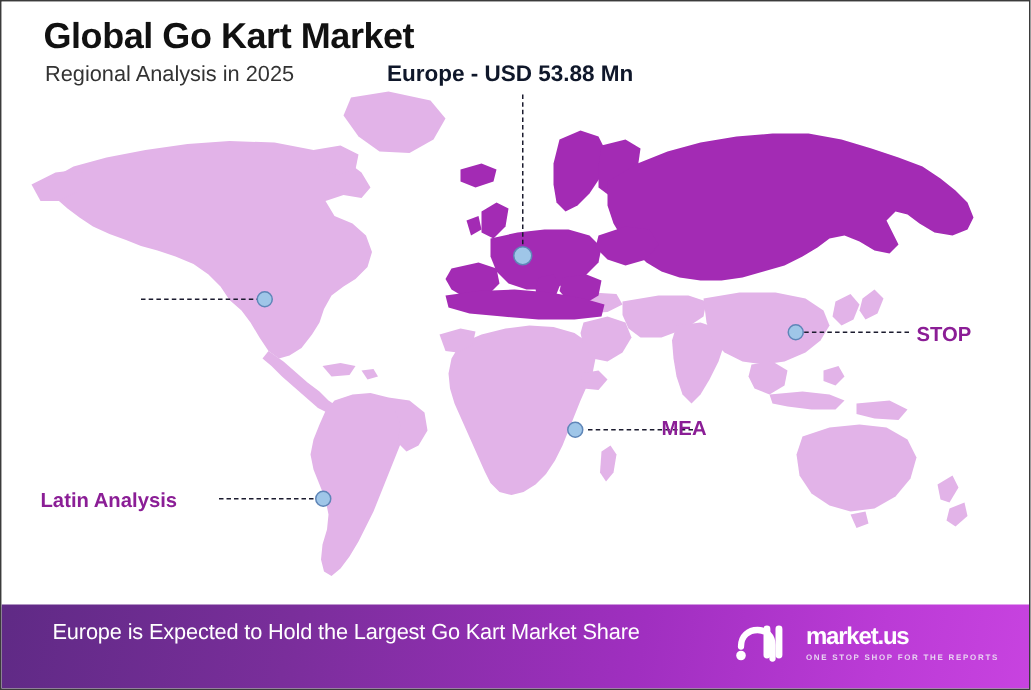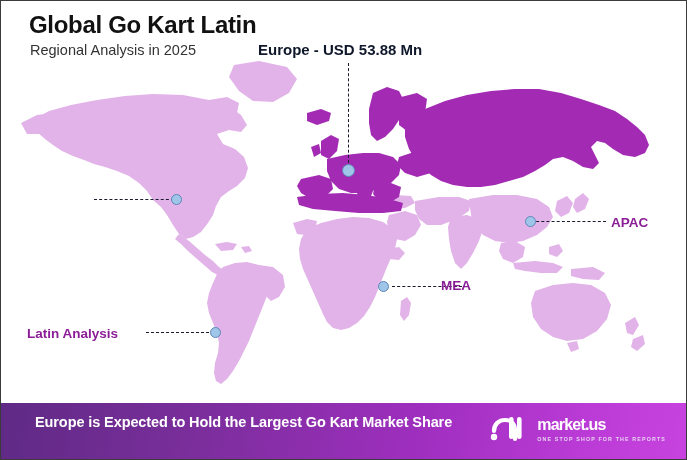--- a/index.html
+++ b/index.html
@@ -80,21 +80,21 @@
   #dot-europe{left:341px;top:163px;width:13px;height:13px;}
 
   
   #footer{
     position:absolute;left:0;bottom:0;width:687px;height:56px;
     background:linear-gradient(100deg,#5F2A85 0%,#7A2E9B 28%,#A02FC0 62%,#BB3BD6 85%,#C843E0 100%);
     z-index:40;
   }
   #footer-text{
     position:absolute;left:34px;top:9px;width:420px;
-    font-size:14.5px;font-weight:bold;color:#ffffff;
+    font-size:14.5px;font-weight:normal;color:#ffffff;
     line-height:1.38;letter-spacing:-0.1px;
   }
   #logo-block{
     position:absolute;right:22px;top:10px;
     display:flex;align-items:center;gap:8px;
   }
   #logo-mark{width:40px;height:32px;}
   #logo-text-group{display:flex;flex-direction:column;align-items:flex-start;}
   #logo-wordmark{
     font-size:16px;font-weight:bold;color:#ffffff;
@@ -217,42 +217,42 @@
                  L592,168 L582,166 L572,160 L562,156 L552,158 L544,164 L534,170 L522,176
                  L508,180 L494,184 L480,186 L466,186 L452,184 L440,180 L430,174 L422,166
                  L414,158 L408,148 L404,136 Z"></path>
 
         <path d="M398,156 L416,150 L432,152 L438,162 L430,172 L416,176 L404,172 L396,164 Z"></path>
       </g>
     </svg>
   </div>
 
   <div id="header">
-    <div id="page-title">Global Go Kart Latin</div>
+    <div id="page-title">Global Go Kart Market</div>
     <div id="subtitle">Regional Analysis in 2025</div>
     <div id="europe-value">Europe - USD 53.88 Mn</div>
   </div>
 
   <div id="line-europe"></div>
   <div class="marker-dot" id="dot-europe"></div>
 
   <div class="leader-line" id="line-north-america"></div>
   <div class="marker-dot" id="dot-north-america"></div>
 
   <div class="leader-line" id="line-latin-america"></div>
   <div class="marker-dot" id="dot-latin-america"></div>
   <div class="callout-label" id="label-latin-america">Latin Analysis</div>
 
   <div class="leader-line" id="line-mea"></div>
   <div class="marker-dot" id="dot-mea"></div>
   <div class="callout-label" id="label-mea">MEA</div>
 
   <div class="leader-line" id="line-apac"></div>
   <div class="marker-dot" id="dot-apac"></div>
-  <div class="callout-label" id="label-apac">APAC</div>
+  <div class="callout-label" id="label-apac">STOP</div>
 
   <div id="footer">
     <div id="footer-text">Europe is Expected to Hold the Largest Go Kart Market Share</div>
 
     <div id="logo-block">
       <svg id="logo-mark" viewBox="0 0 40 32" xmlns="http://www.w3.org/2000/svg">
         <circle cx="5" cy="24" r="3.2" fill="#ffffff"></circle>
         <path d="M5,18 C5,11 10,7 16,7 C22,7 26,11 26,17 L26,26" fill="none" stroke="#ffffff" stroke-width="4.2" stroke-linecap="round"></path>
         <rect x="20" y="4" width="4.6" height="22" rx="2.3" fill="#ffffff"></rect>
         <rect x="28" y="4" width="4.6" height="22" rx="2.3" fill="#ffffff"></rect>

